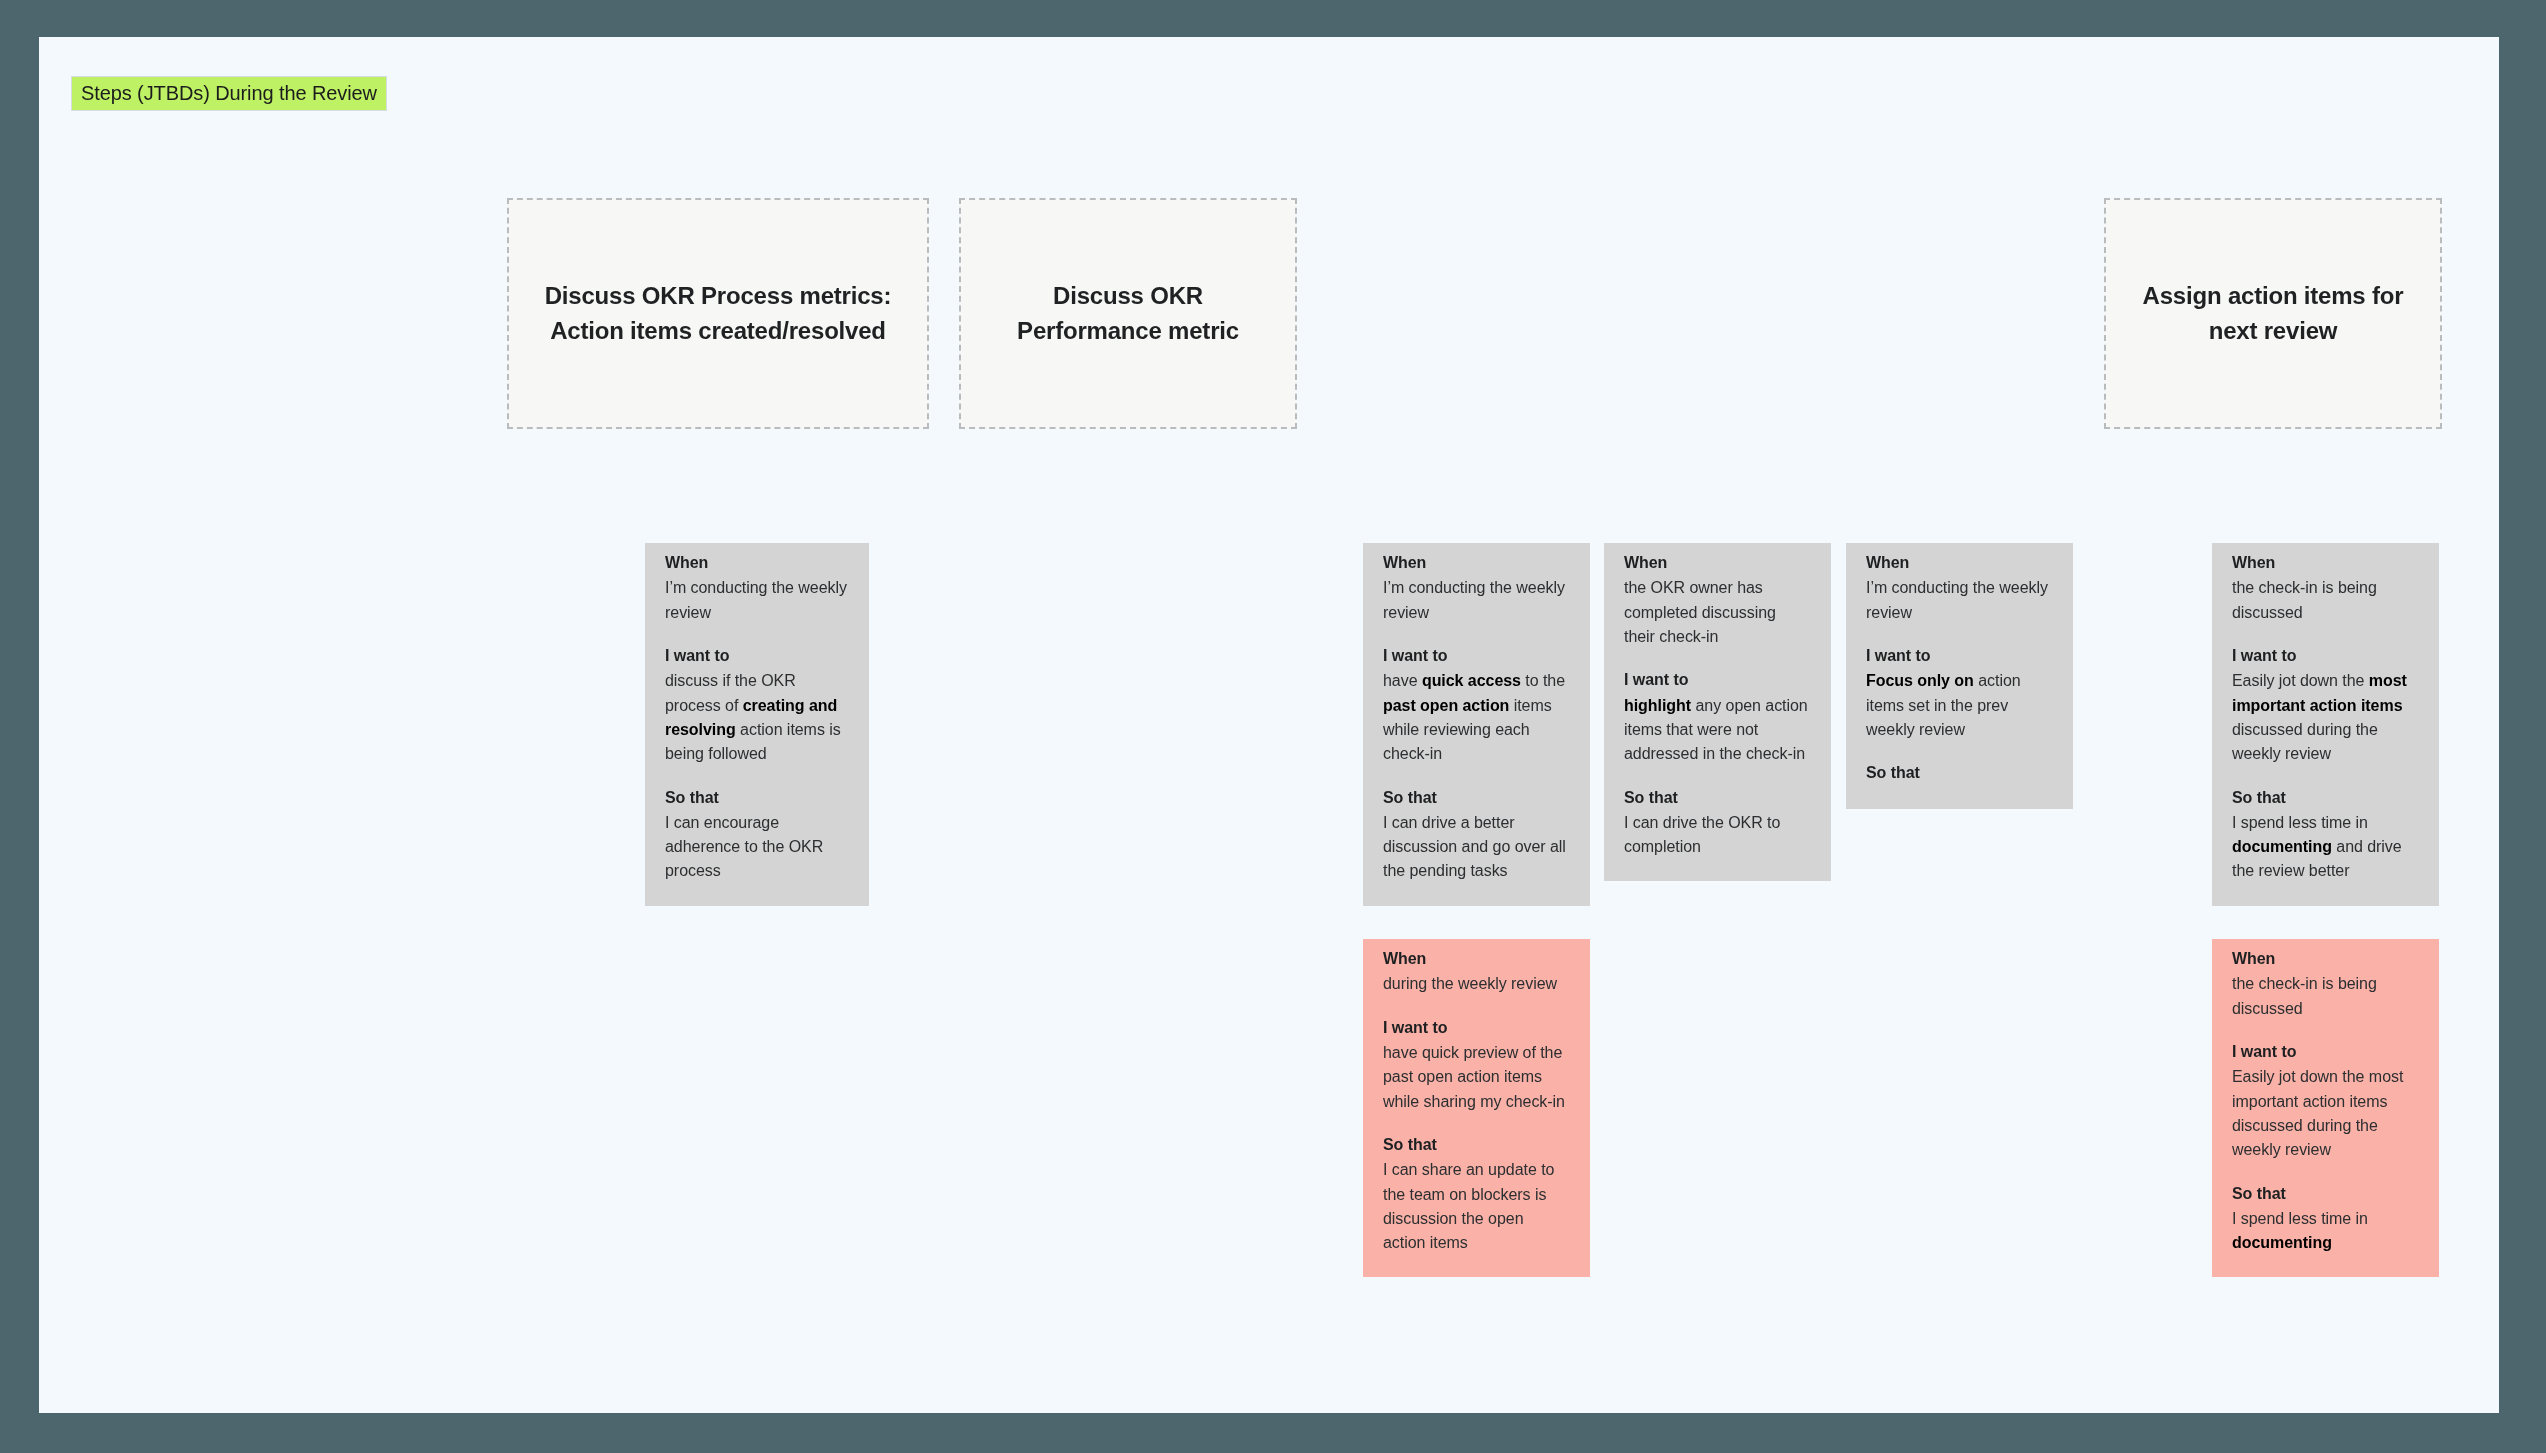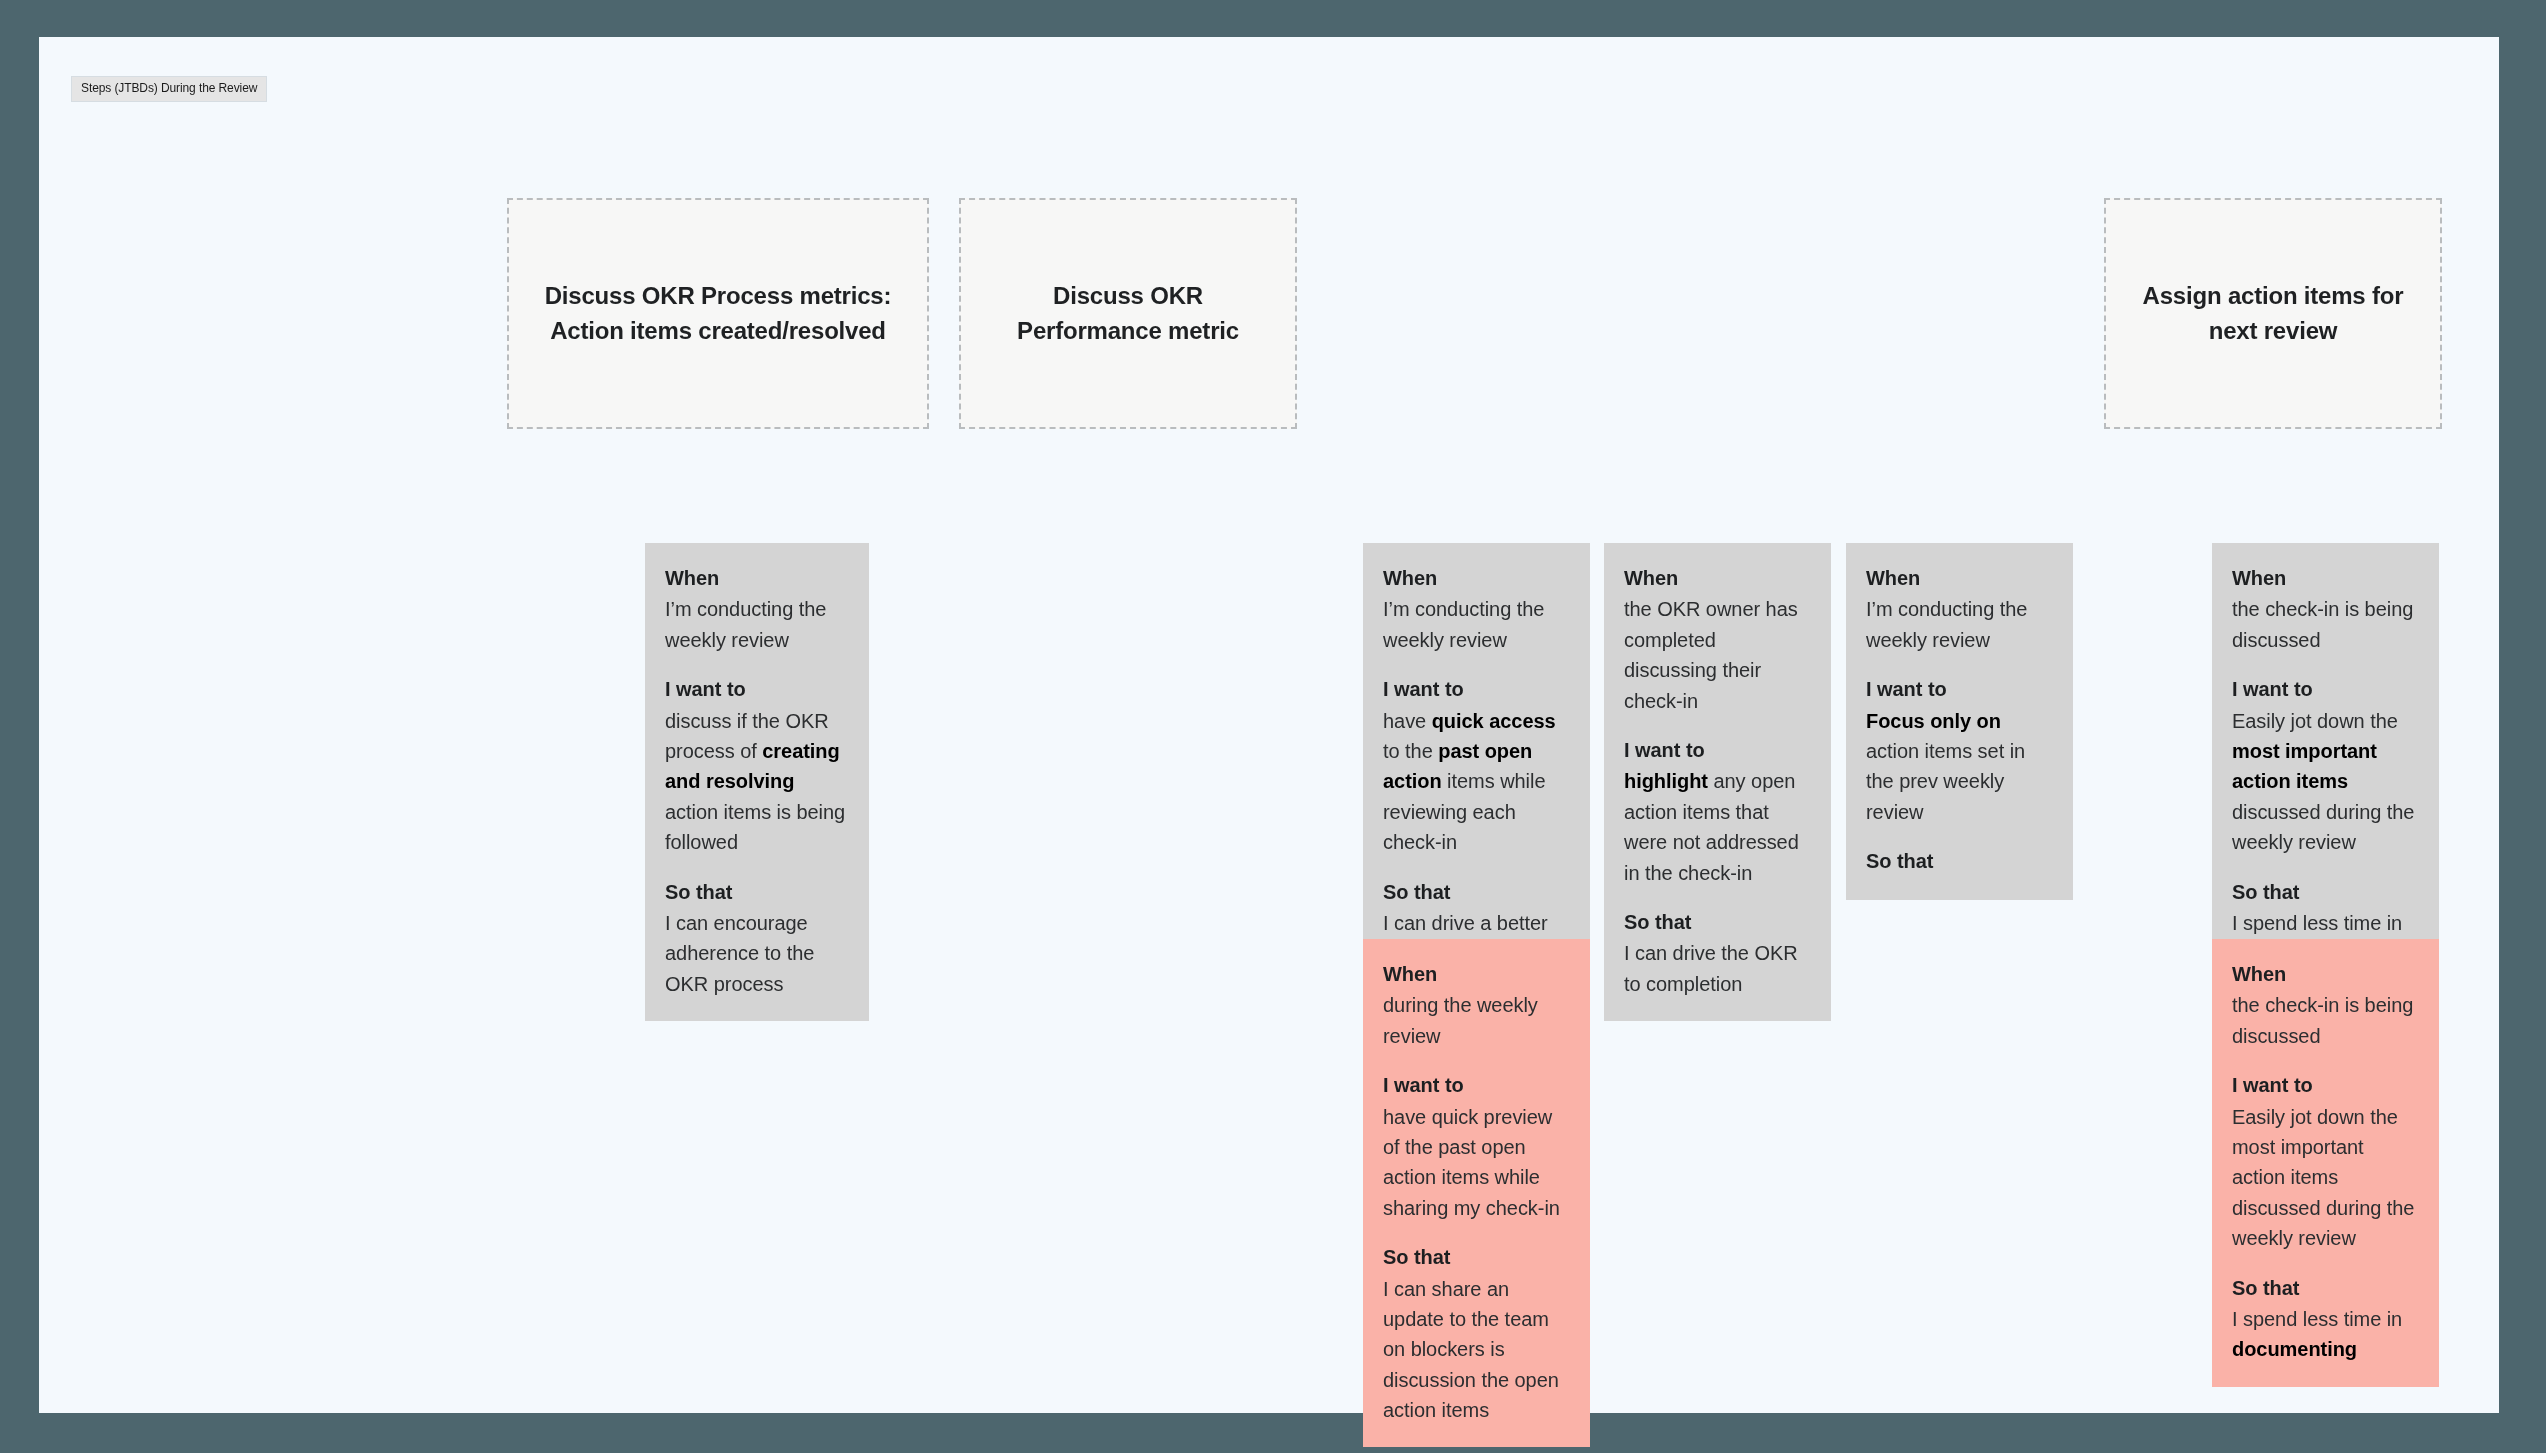--- a/index.html
+++ b/index.html
@@ -26,23 +26,23 @@
     height: 1376px;
     background: #f4f9fd;
   }
 
   
   #frame-title {
     position: absolute;
     left: 32px;
     top: 39px;
     padding: 5px 9px 6px 9px;
-    background: #e5e5e5;
+    background: #bef264;
     border: 1px solid #d6dde2;
-    font-size: 12px;
+    font-size: 20px;
     line-height: 1.1;
     color: #1c1c1c;
     white-space: nowrap;
     letter-spacing: -0.1px;
   }
 
   
   .step-box {
     position: absolute;
     background: #f7f7f6;
@@ -59,22 +59,22 @@
     line-height: 1.42;
     color: #1f2123;
     letter-spacing: -0.2px;
     padding: 0 16px;
     white-space: pre-line;
   }
 
   
   .story-card {
     position: absolute;
-    padding: 20px 20px 22px 20px;
-    font-size: 20px;
+    padding: 8px 20px 22px 20px;
+    font-size: 16px;
     line-height: 1.52;
     color: #2c2e30;
     letter-spacing: -0.05px;
   }
 
   .story-card.gray { background: #d4d4d4; }
   .story-card.pink { background: #fab2a8; }
 
   .story-card .blk + .blk { margin-top: 19px; }
 

